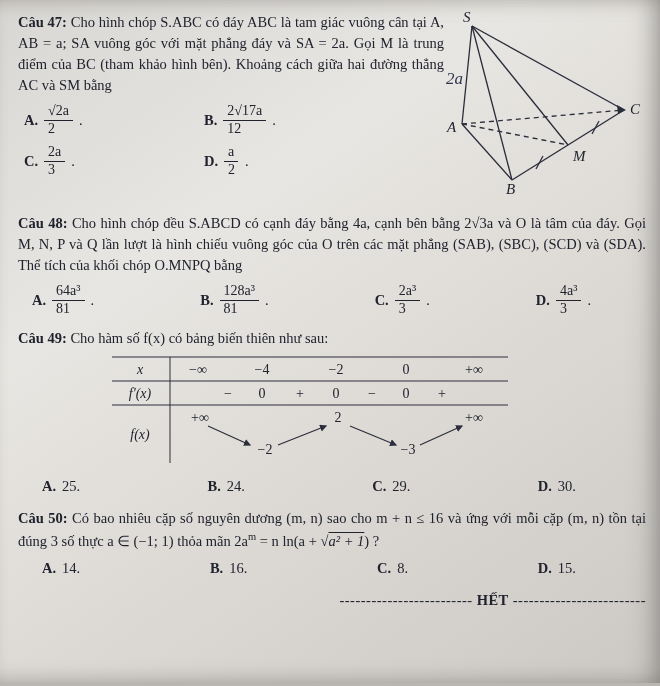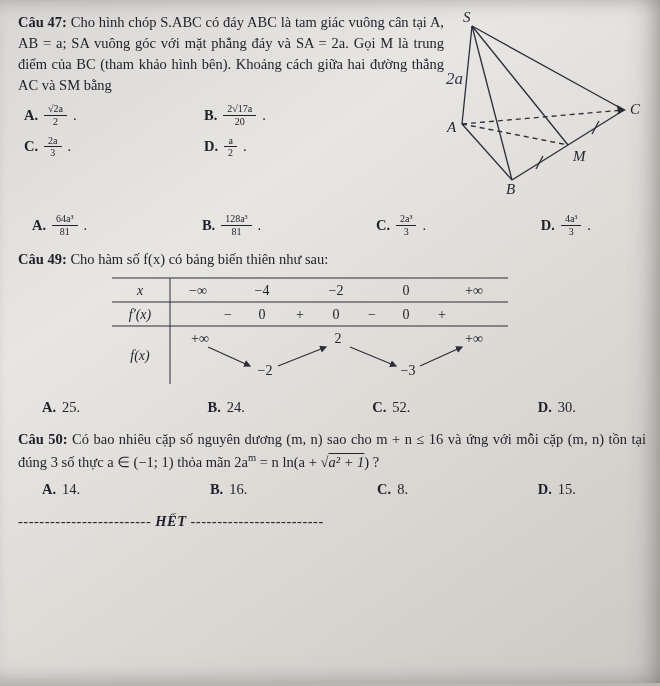--- a/index.html
+++ b/index.html
@@ -37,30 +37,30 @@
     justify-content: space-between;
     margin-top: 7px;
     padding: 0 55px 0 14px;
   }
   .options-row.plain { padding: 0 70px 0 24px; margin-top: 6px; }
   .option { display: inline-flex; align-items: center; gap: 6px; }
   .opt-label { font-weight: 700; }
   .frac {
     display: inline-flex;
     flex-direction: column;
-    align-items: center;
+    align-items: flex-start;
     line-height: 1.18;
-    font-size: 10px;
+    font-size: 14px;
   }
   .frac .num { border-bottom: 1.2px solid #20232e; padding: 0 4px; }
   .frac .den { padding: 0 4px; }
   .bbt-wrap { margin: 5px 0 4px 92px; }
   .radicand { text-decoration: overline; font-style: italic; }
   sup { font-size: 10.5px; }
-  .footer { text-align: left; margin-top: 9px; letter-spacing: 0.5px; font-style: italic; }
+  .footer { text-align: right; margin-top: 9px; letter-spacing: 0.5px; }
   .footer .het { font-weight: 700; padding: 0 4px; }
   svg text { font-family: "Liberation Serif", serif; }
 </style>
 </head>
 <body>
 
 <div class="page">
 
   <section class="q">
     <div class="q47-row">
@@ -72,21 +72,21 @@
             <span class="frac">
                 <span class="num">√2a</span>
                 <span class="den">2</span>
               </span>
             <span>.</span>
           </div>
           <div class="option">
             <b class="opt-label">B.</b>
             <span class="frac">
                 <span class="num">2√17a</span>
-                <span class="den">20</span>
+                <span class="den">12</span>
               </span>
             <span>.</span>
           </div>
           <div class="option">
             <b class="opt-label">C.</b>
             <span class="frac">
                 <span class="num">2a</span>
                 <span class="den">3</span>
               </span>
             <span>.</span>
@@ -124,20 +124,21 @@
             <text x="184" y="104">C</text>
             <text x="127" y="151">M</text>
             <text x="0" y="74" font-size="17" fill="#2e3550">2a</text>
           </g>
         </svg>
       </div>
     </div>
   </section>
 
   <section class="q">
+    <p class="q-text"><b class="q-num">Câu 48:</b> <span>Cho hình chóp đều S.ABCD có cạnh đáy bằng 4a, cạnh bên bằng 2√3a và O là tâm của đáy. Gọi M, N, P và Q lần lượt là hình chiếu vuông góc của O trên các mặt phẳng (SAB), (SBC), (SCD) và (SDA). Thể tích của khối chóp O.MNPQ bằng</span></p>
     <div class="options-row">
       <div class="option">
         <b class="opt-label">A.</b>
         <span class="frac">
             <span class="num">64a³</span>
             <span class="den">81</span>
           </span>
         <span>.</span>
       </div>
       <div class="option">
@@ -221,21 +222,21 @@
       <div class="option">
         <b class="opt-label">A.</b>
         <span>25.</span>
       </div>
       <div class="option">
         <b class="opt-label">B.</b>
         <span>24.</span>
       </div>
       <div class="option">
         <b class="opt-label">C.</b>
-        <span>52.</span>
+        <span>29.</span>
       </div>
       <div class="option">
         <b class="opt-label">D.</b>
         <span>30.</span>
       </div>
     </div>
   </section>
 
   <section class="q">
     <p class="q-text"><b class="q-num">Câu 50:</b> <span>Có bao nhiêu cặp số nguyên dương (m, n) sao cho m + n ≤ 16 và ứng với mỗi cặp (m, n) tồn tại đúng 3 số thực a ∈ (−1; 1) thỏa mãn 2a</span><sup>m</sup><span> = n ln(a + </span><span class="radical"><span>√</span><span class="radicand">a² + 1</span></span><span>) ?</span></p>

